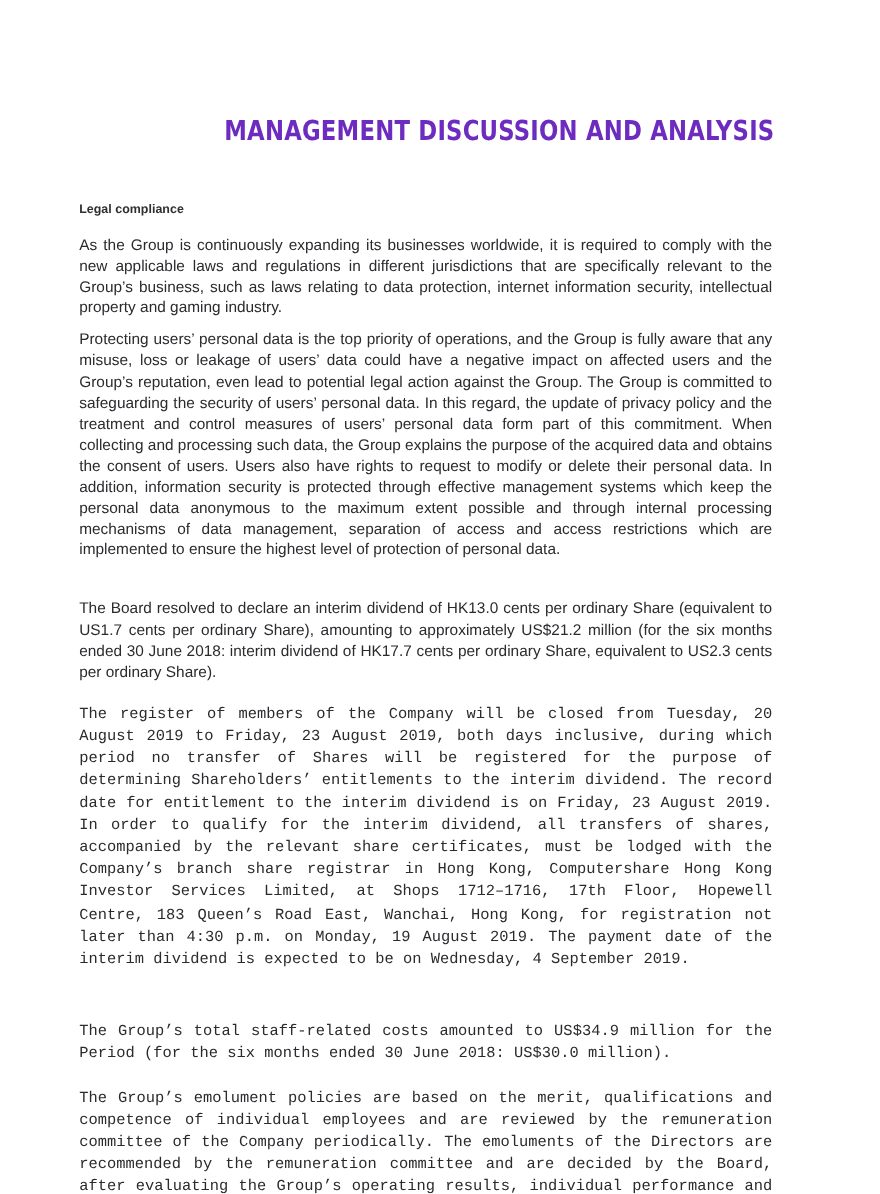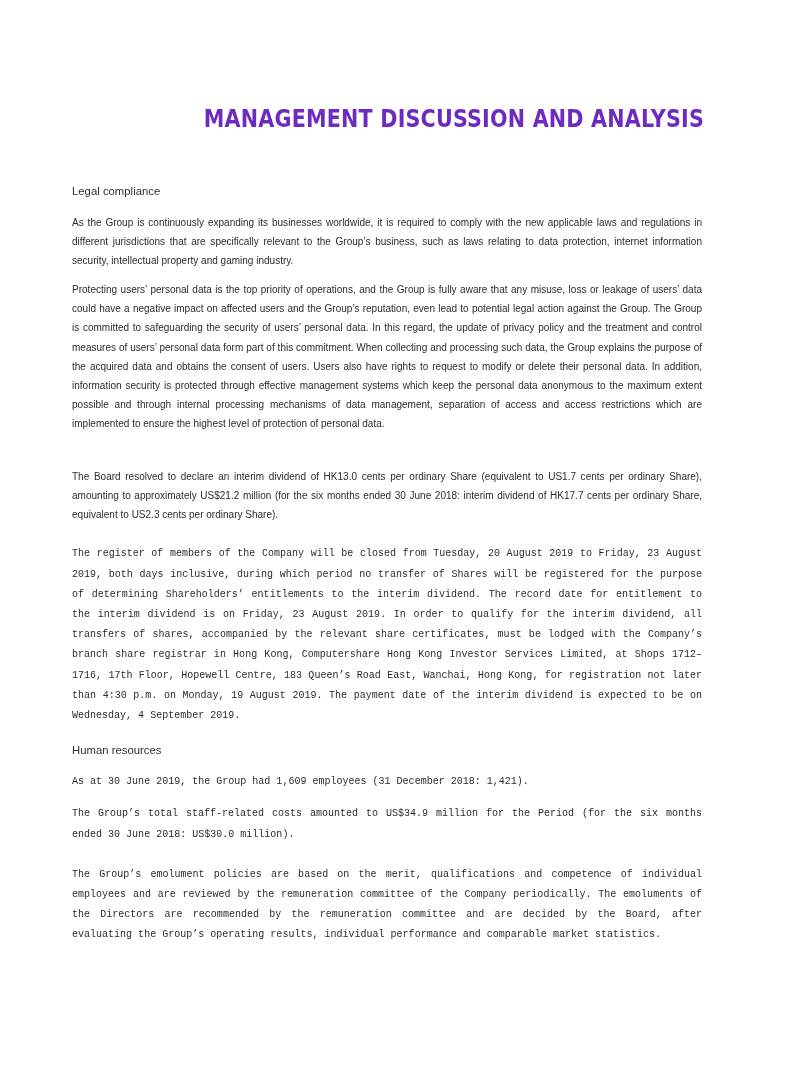--- a/index.html
+++ b/index.html
@@ -42,28 +42,28 @@
   
   .content {
     position: absolute;
     left: 72px;
     top: 185px;
     width: 630px;
   }
 
   .section-heading {
     font-size: 11.3px;
-    font-weight: normal;
+    font-weight: bold;
     color: #2f2f33;
     margin: 0;
     letter-spacing: 0.02px;
   }
 
   p.body {
-    font-size: 10px;
+    font-size: 14px;
     color: #2b2b2f;
     text-align: justify;
     margin: 0;
     line-height: 19.1px;
     letter-spacing: 0.01px;
     hyphens: none;
   }
 
   p.body.loose {
     line-height: 20.2px;
@@ -198,23 +198,21 @@
 
     <div class="gap-p-h"></div>
 
     <div class="gap-h-p"></div>
     <p class="body">The Board resolved to declare an interim dividend of HK13.0 cents per ordinary Share (equivalent to US1.7 cents per ordinary Share), amounting to approximately US$21.2 million (for the six months ended 30 June 2018: interim dividend of HK17.7 cents per ordinary Share, equivalent to US2.3 cents per ordinary Share).</p>
     <div class="gap-big"></div>
     <p class="body loose">The register of members of the Company will be closed from Tuesday, 20 August 2019 to Friday, 23 August 2019, both days inclusive, during which period no transfer of Shares will be registered for the purpose of determining Shareholders’ entitlements to the interim dividend. The record date for entitlement to the interim dividend is on Friday, 23 August 2019. In order to qualify for the interim dividend, all transfers of shares, accompanied by the relevant share certificates, must be lodged with the Company’s branch share registrar in Hong Kong, Computershare Hong Kong Investor Services Limited, at Shops 1712–1716, 17th Floor, Hopewell Centre, 183 Queen’s Road East, Wanchai, Hong Kong, for registration not later than 4:30 p.m. on Monday, 19 August 2019. The payment date of the interim dividend is expected to be on Wednesday, 4 September 2019.</p>
 
     <div class="gap-p-h"></div>
 
-    <h2 class="section-heading">Human resources</h2>
     <div class="gap-h-p"></div>
-    <p class="body loose">As at 30 June 2019, the Group had 1,609 employees (31 December 2018: 1,421).</p>
     <div class="gap-small"></div>
     <p class="body loose">The Group’s total staff-related costs amounted to US$34.9 million for the Period (for the six months ended 30 June 2018: US$30.0 million).</p>
     <div class="gap-big"></div>
     <p class="body loose">The Group’s emolument policies are based on the merit, qualifications and competence of individual employees and are reviewed by the remuneration committee of the Company periodically. The emoluments of the Directors are recommended by the remuneration committee and are decided by the Board, after evaluating the Group’s operating results, individual performance and comparable market statistics.</p>
 
   </div>
 
 
 </div>
 

